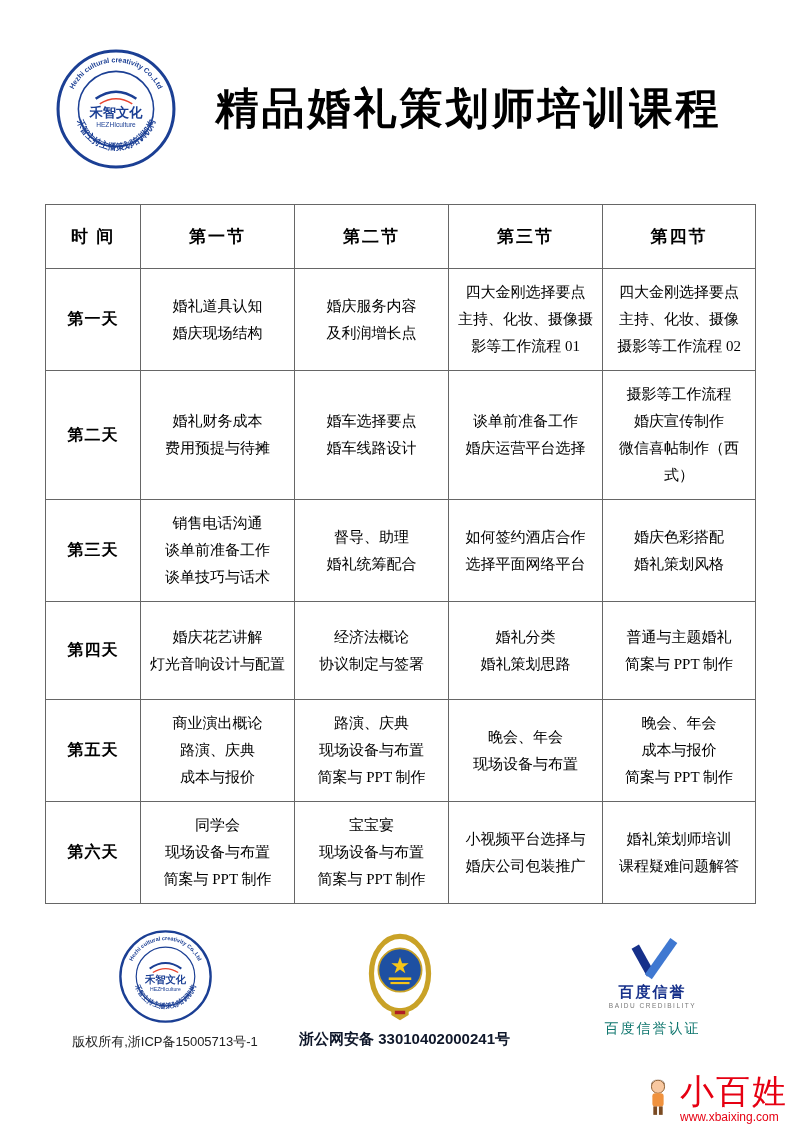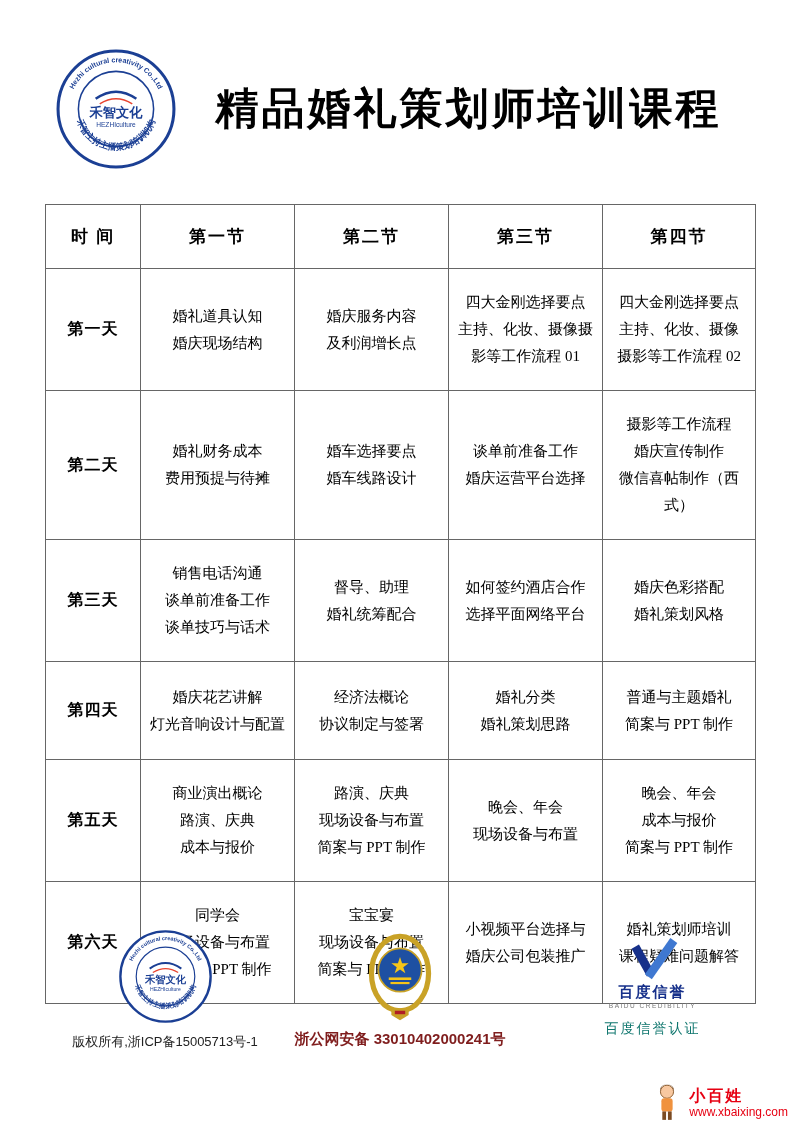--- a/index.html
+++ b/index.html
@@ -11,44 +11,44 @@
   .header { position:absolute; top:32px; left:55px; right:40px; height:145px; display:flex; align-items:center; }
   .logo-main { width:122px; height:122px; flex:0 0 auto; }
   .page-title { flex:1; text-align:center; font-family:"Liberation Serif", serif;
                 font-size:43px; font-weight:bold; color:#000; letter-spacing:3px; }
 
   
   .course-table { position:absolute; top:200px; left:45px; width:710px;
                   border-collapse:collapse; table-layout:fixed;
                   font-family:"Liberation Serif", serif; color:#000; }
   .course-table th, .course-table td { border:1px solid #666; text-align:center;
-                  vertical-align:middle; padding:20px 4px; }
+                  vertical-align:middle; padding:10px 4px; }
   .course-table thead th { height:64px; font-size:17px; font-weight:bold; letter-spacing:2px; }
   .course-table tbody td { height:98px; font-size:15px; line-height:1.8; white-space:pre-line; }
   .course-table td.day-cell { font-size:16px; font-weight:bold; letter-spacing:1px; }
 
   
   .footer-col { position:absolute; text-align:center; }
   .footer-col-left   { left:60px;  top:925px; width:210px; }
   .footer-col-center { left:290px; top:928px; width:220px; }
   .footer-col-right  { left:585px; top:933px; width:135px; }
   .logo-footer { width:95px; height:95px; display:block; margin:0 auto; }
   .police-badge { width:78px; height:90px; display:block; margin:0 auto; }
   .baidu-v { width:54px; height:44px; display:block; margin:0 auto; }
   .copyright-text { margin-top:9px; font-size:13px; color:#222; }
-  .police-text { margin-top:8px; font-size:15px; font-weight:bold; color:#7f1d1d; }
+  .police-text { margin-top:8px; font-size:15px; font-weight:bold; color:#0f172a;text-align:right; }
   .baidu-name { margin-top:2px; font-size:15px; font-weight:bold; color:#16308a; letter-spacing:2px; }
   .baidu-en { font-size:6.5px; color:#777; letter-spacing:1.5px; }
   .baidu-cert { margin-top:11px; font-size:14px; font-weight:normal; color:#0f766e; letter-spacing:2px; }
 
   
   .watermark { position:absolute; right:12px; bottom:8px; display:flex; align-items:center; gap:7px; }
   .wm-person { width:30px; height:42px; }
   .wm-texts { text-align:left; }
-  .wm-name { font-size:16px; font-weight:bold; color:#e60012; line-height:1.1; letter-spacing:2px; }
+  .wm-name { font-size:34px; font-weight:normal; color:#e60012; line-height:1.1; letter-spacing:2px; }
   .wm-url { font-size:12px; color:#e60012; }
 </style>
 </head>
 <body>
 
 <svg width="0" height="0" style="position:absolute" aria-hidden="true">
   <defs>
     <symbol id="hezhi-logo" viewBox="0 0 120 120">
       <circle cx="60" cy="60" r="57" fill="#ffffff" stroke="#1b3f94" stroke-width="3"></circle>
       <circle cx="60" cy="60" r="37" fill="#ffffff" stroke="#1b3f94" stroke-width="1.5"></circle>

